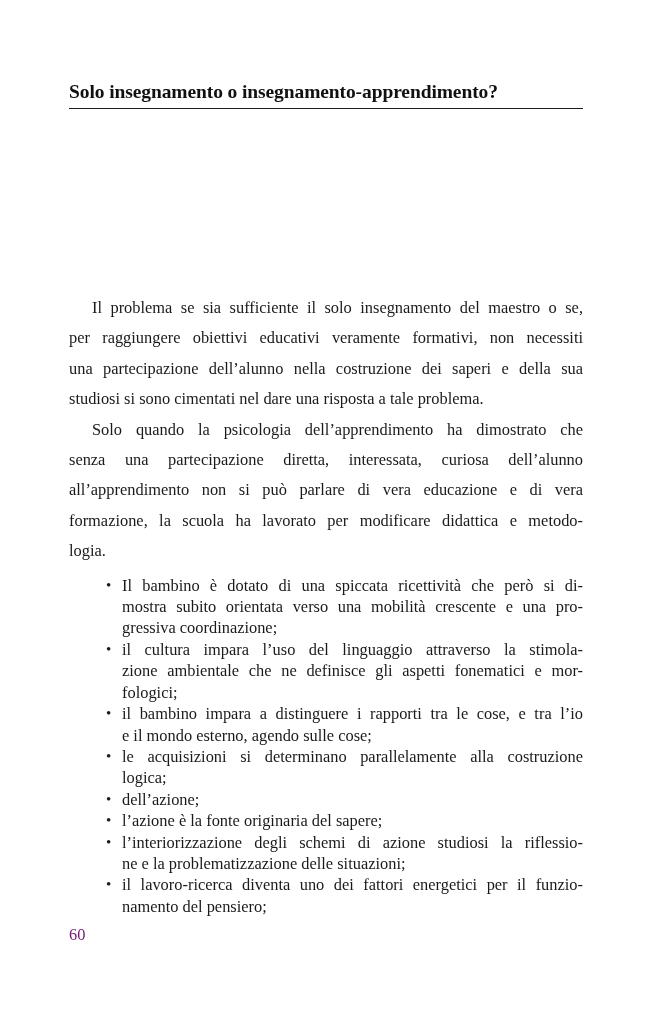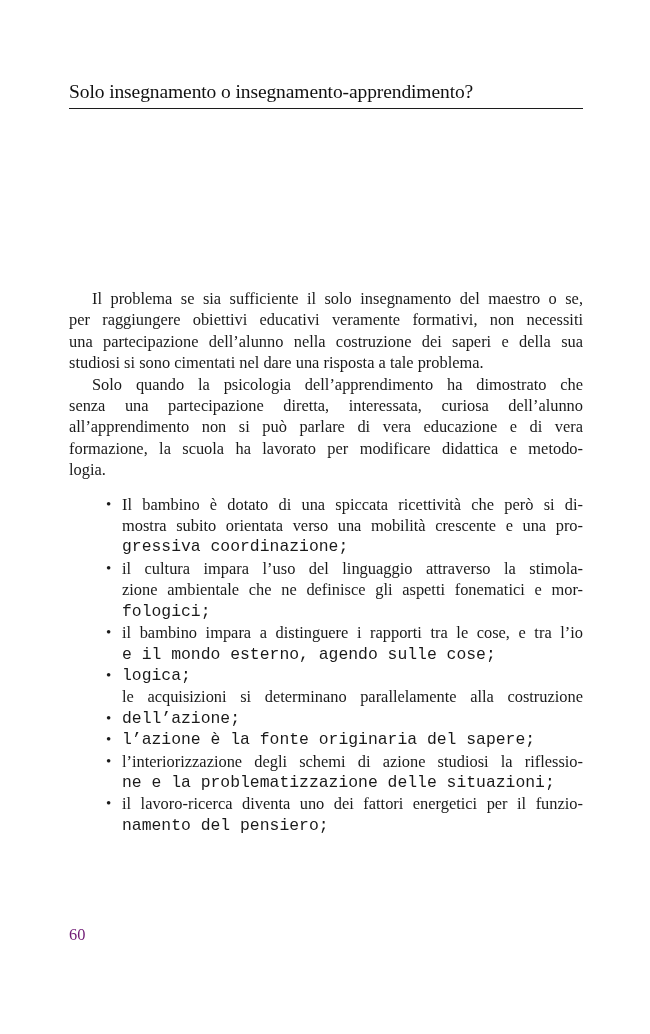--- a/index.html
+++ b/index.html
@@ -27,21 +27,21 @@
 
   
   .title-block {
     position: absolute;
     left: 69px;
     top: 80px;
     width: 514px;
   }
   .page-title {
     font-size: 19.5px;
-    font-weight: normal;
+    font-weight: bold;
     line-height: 24px;
     letter-spacing: -0.1px;
     color: #111111;
     white-space: nowrap;
     margin: 0;
   }
   .title-rule {
     margin-top: 4px;
     border-top: 1.3px solid #1c1c1c;
     width: 514px;
@@ -62,20 +62,21 @@
     line-height: 21.4px;
     text-align: justify;
     color: #1a1a1a;
     hyphens: none;
   }
   .para .ln {
     display: block;
     text-align: justify;
     text-align-last: justify;
     white-space: pre;
+    margin-top: 9px;
   }
   .para .ln.last {
     text-align-last: left;
   }
   .para .indent {
     display: inline-block;
     width: 23px;
   }
 
   
@@ -101,21 +102,20 @@
     color: #1a1a1a;
   }
   .bullet-item .ln {
     display: block;
     text-align: justify;
     text-align-last: justify;
     white-space: pre;
   }
   .bullet-item .ln.last {
     text-align-last: left;
-    font-family: Liberation Mono, monospace;
   }
 
   
   .folio {
     position: absolute;
     left: 69px;
     top: 925px;
     font-size: 16.4px;
     line-height: 20px;
     color: #701a75;
@@ -160,22 +160,22 @@
           <span class="ln">zione ambientale che ne definisce gli aspetti fonematici e mor-</span>
           <span class="ln last">fologici;</span>
         </li>
         <li class="bullet-item">
           <span class="bullet-marker">•</span>
           <span class="ln">il bambino impara a distinguere i rapporti tra le cose, e tra l’io</span>
           <span class="ln last">e il mondo esterno, agendo sulle cose;</span>
         </li>
         <li class="bullet-item">
           <span class="bullet-marker">•</span>
+          <span class="ln">le acquisizioni si determinano parallelamente alla costruzione</span>
           <span class="ln last">logica;</span>
-          <span class="ln">le acquisizioni si determinano parallelamente alla costruzione</span>
         </li>
         <li class="bullet-item">
           <span class="bullet-marker">•</span>
           <span class="ln last">dell’azione;</span>
         </li>
         <li class="bullet-item">
           <span class="bullet-marker">•</span>
           <span class="ln last">l’azione è la fonte originaria del sapere;</span>
         </li>
         <li class="bullet-item">

